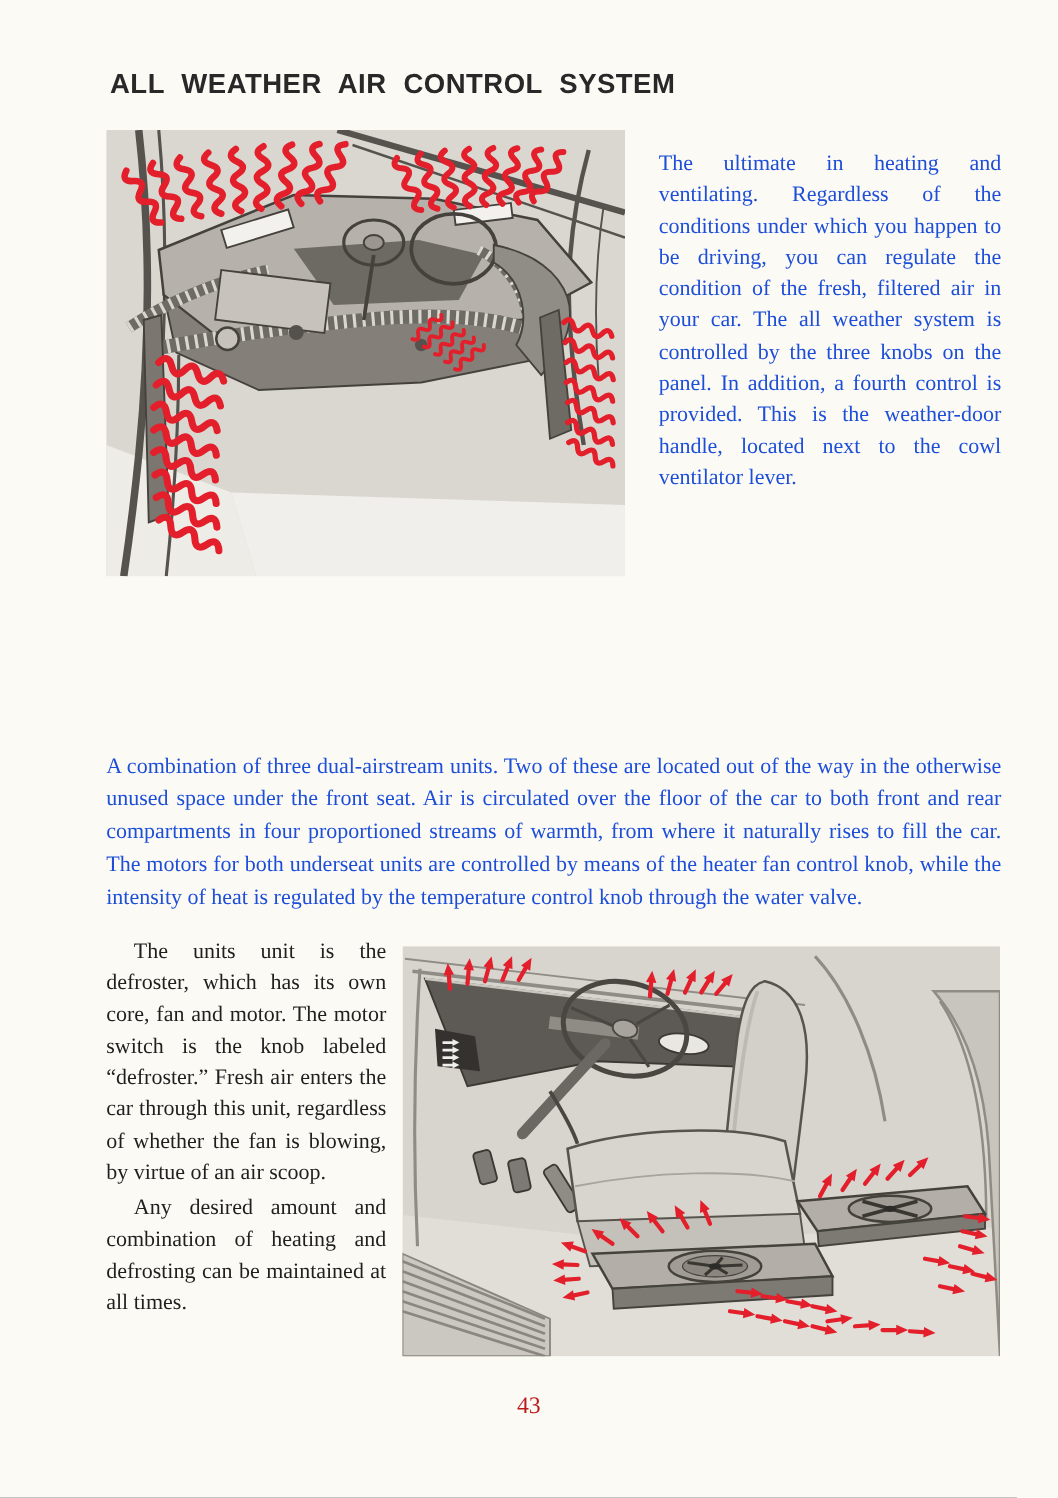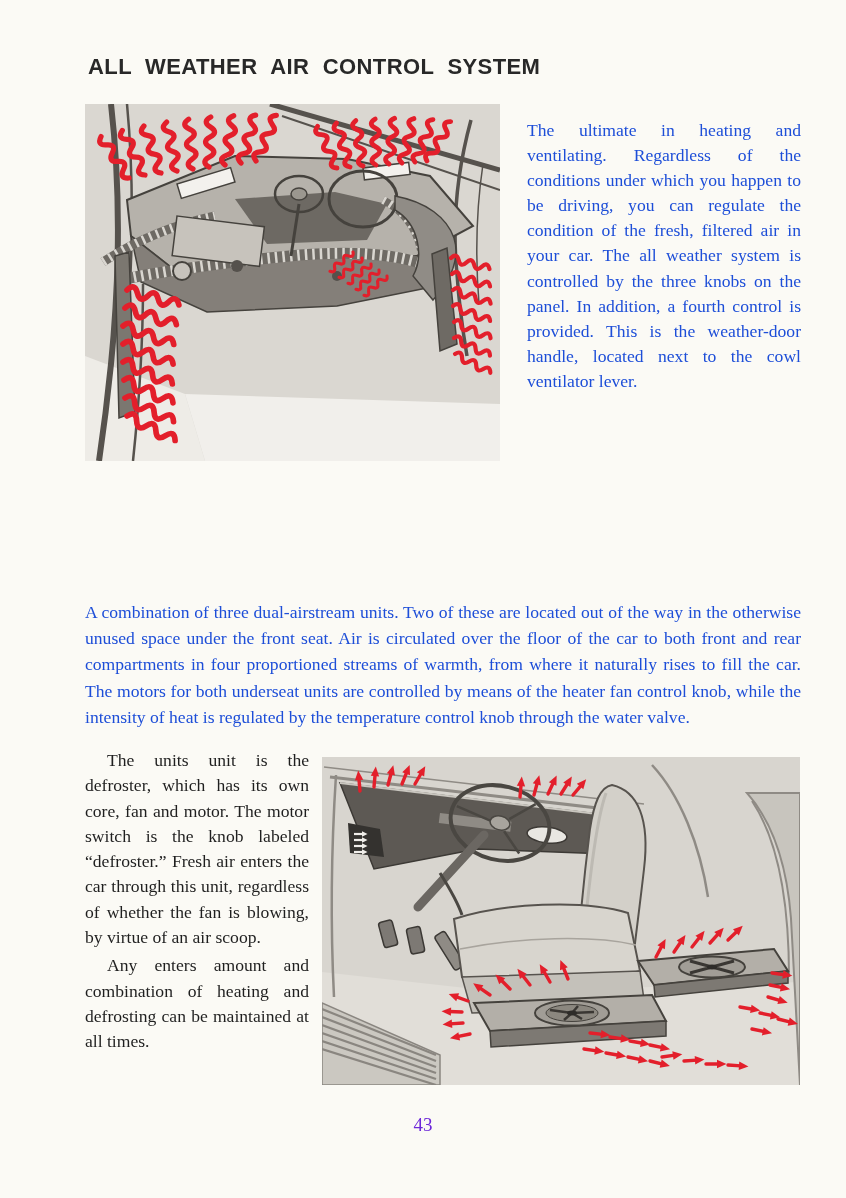--- a/index.html
+++ b/index.html
@@ -23,21 +23,21 @@
   #col-right{left:527px;top:118px;width:274px;line-height:25.1px;}
   #intro{left:85px;top:587px;width:716px;line-height:26.2px;margin-top:12px;}
   #col-left{position:absolute;left:85px;top:748px;width:224px;}
   #col-left p{margin:0;text-align:justify;font-size:17.6px;line-height:25.3px;text-indent:22px;}
   #col-left p + p{margin-top:3px;}
   figure{position:absolute;margin:0;padding:0;}
   #fig-dash{left:85px;top:104px;width:415px;height:357px;}
   #fig-underseat{left:322px;top:757px;width:478px;height:328px;}
   .page-number{
     position:absolute;left:0;top:1114px;width:100%;
-    text-align:center;font-size:19px;color:#6d28d9;
+    text-align:center;font-size:19px;color:#b91c1c;
   }
   svg{display:block;}
 </style>
 </head>
 <body>
 
 <div class="page">
 
   <h1 class="heading" id="h1">ALL WEATHER AIR CONTROL SYSTEM</h1>
 
@@ -145,21 +145,21 @@
     </svg>
   </figure>
 
   <p class="body-text" id="col-right">The ultimate in heating and ventilating. Regardless of the conditions under which you happen to be driving, you can regulate the condition of the fresh, filtered air in your car. The all weather system is controlled by the three knobs on the panel. In addition, a fourth control is provided. This is the weather-door handle, located next to the cowl ventilator lever.</p>
 
 
   <p class="body-text" id="intro">A combination of three dual-airstream units. Two of these are located out of the way in the otherwise unused space under the front seat. Air is circulated over the floor of the car to both front and rear compartments in four proportioned streams of warmth, from where it naturally rises to fill the car. The motors for both underseat units are controlled by means of the heater fan control knob, while the intensity of heat is regulated by the temperature control knob through the water valve.</p>
 
   <div id="col-left">
     <p>The units unit is the defroster, which has its own core, fan and motor. The motor switch is the knob labeled “defroster.” Fresh air enters the car through this unit, regardless of whether the fan is blowing, by virtue of an air scoop.</p>
-    <p>Any enters amount and combination of heating and defrosting can be maintained at all times.</p>
+    <p>Any desired amount and combination of heating and defrosting can be maintained at all times.</p>
   </div>
 
   <figure id="fig-underseat" aria-label="Car interior showing underseat fresh-air heater units and airflow">
     <svg viewBox="0 0 478 328" width="478" height="328">
       <defs>
         <g id="arw">
           <path d="M0 0 L13 0" stroke="#e31f2b" stroke-width="3.4" stroke-linecap="round"></path>
           <path d="M11 -4.2 L20.5 0 L11 4.2 Z" fill="#e31f2b"></path>
         </g>
         <g id="warw">

